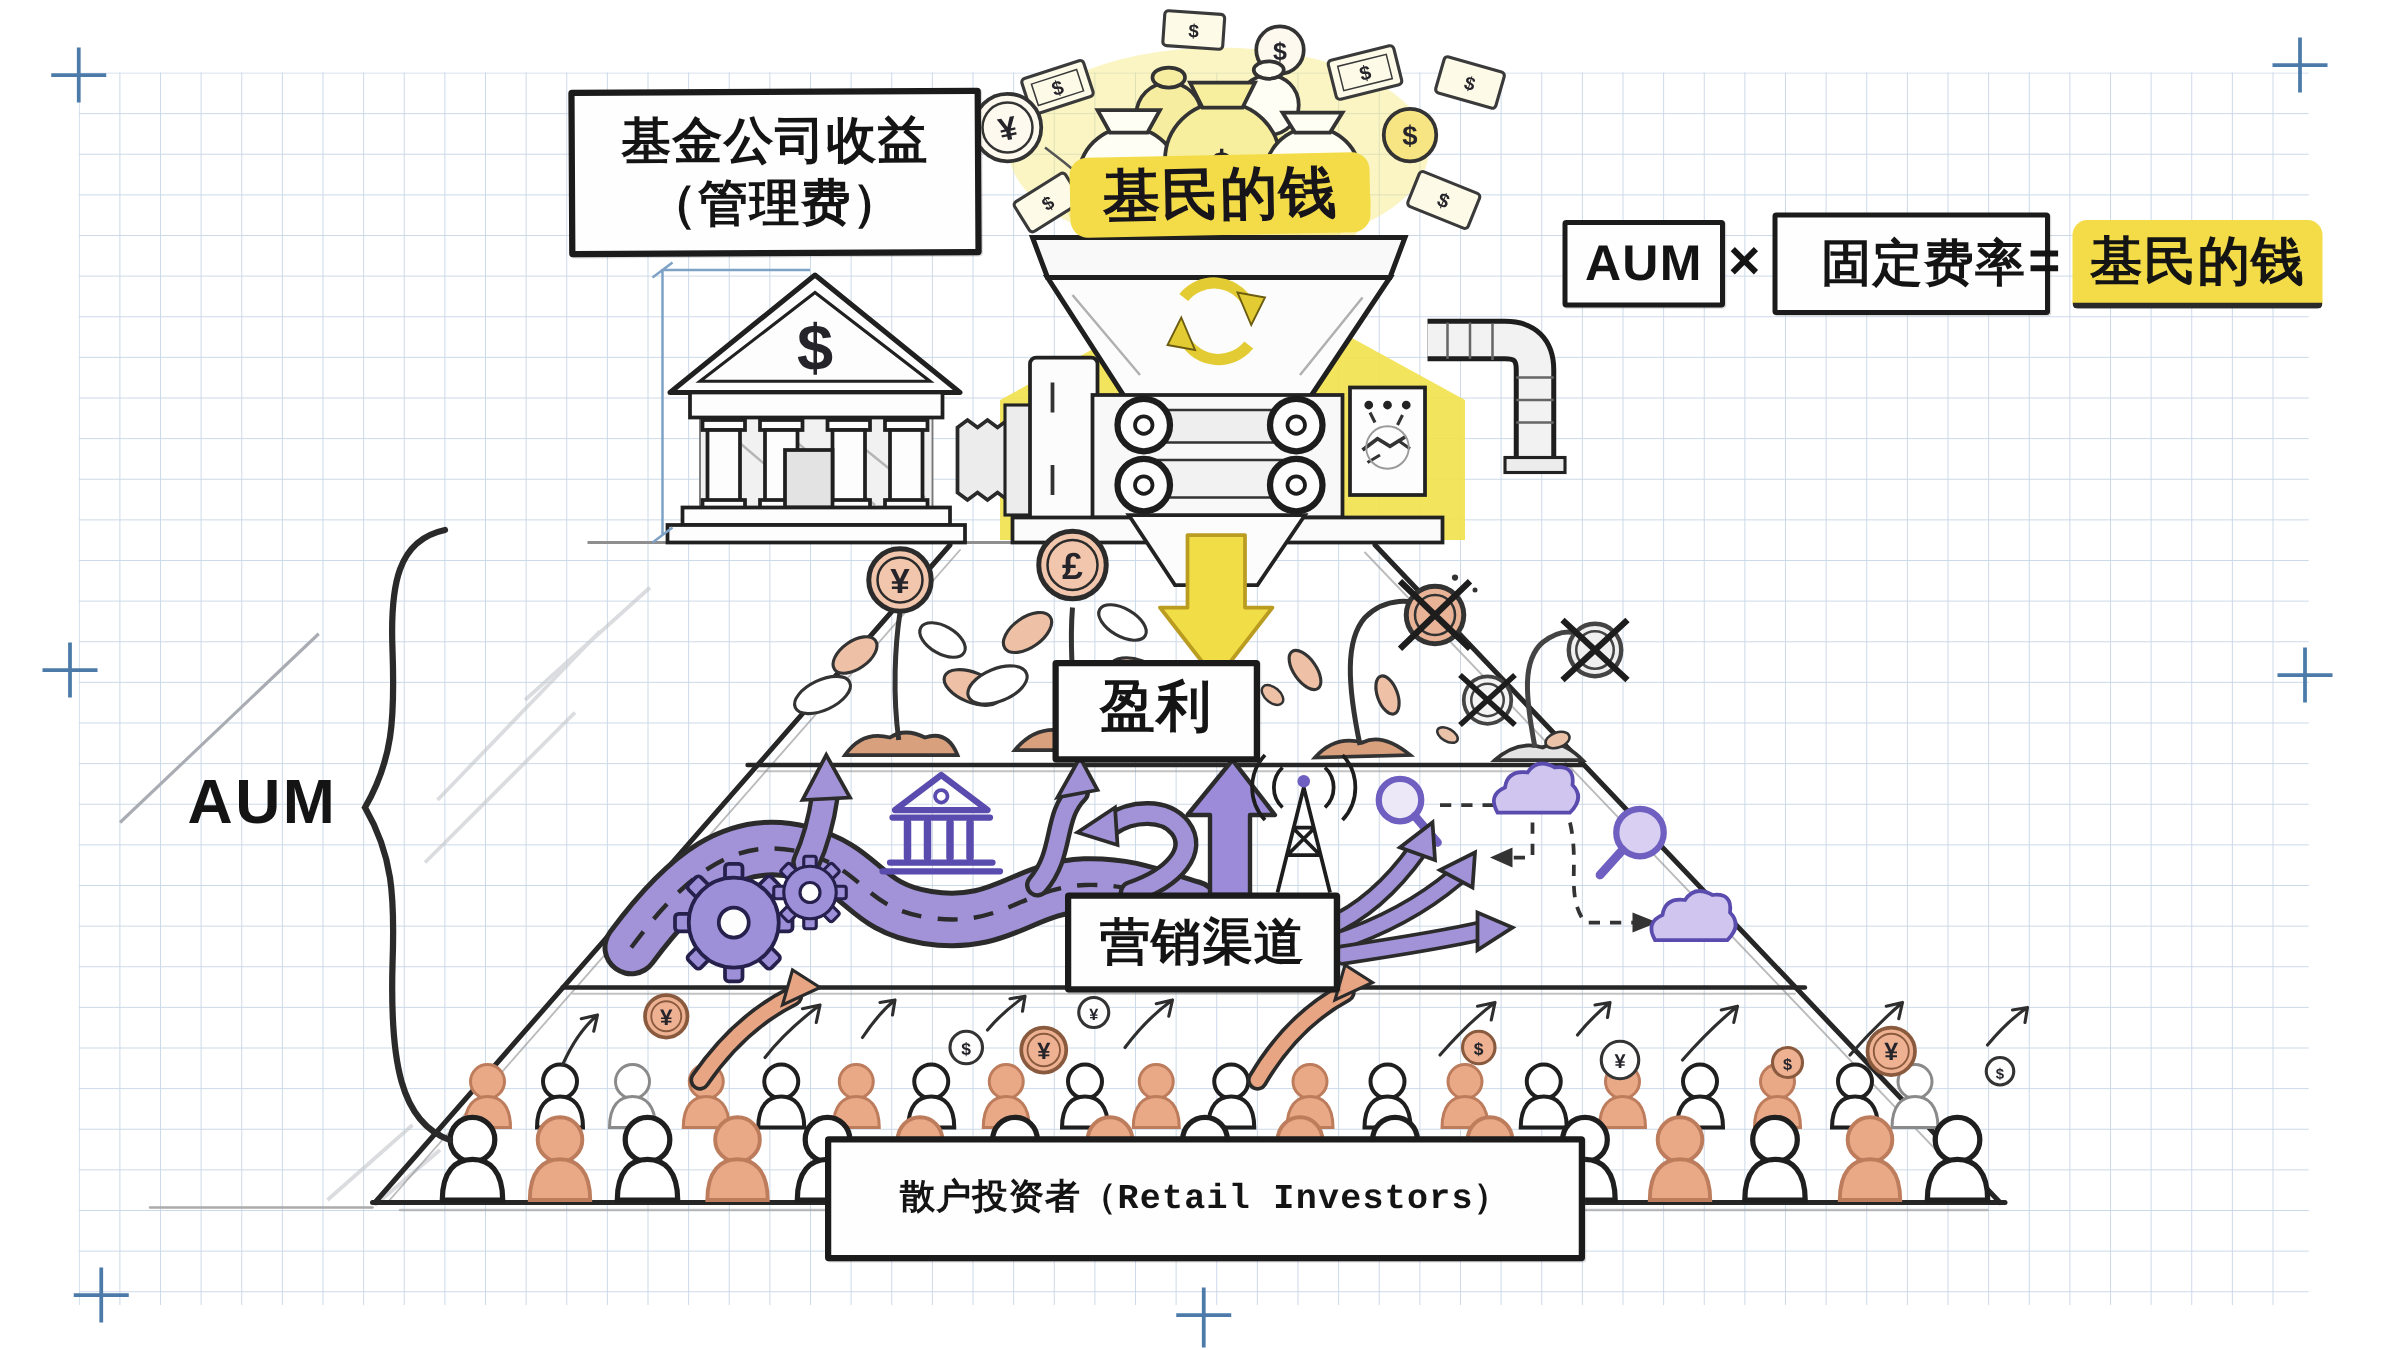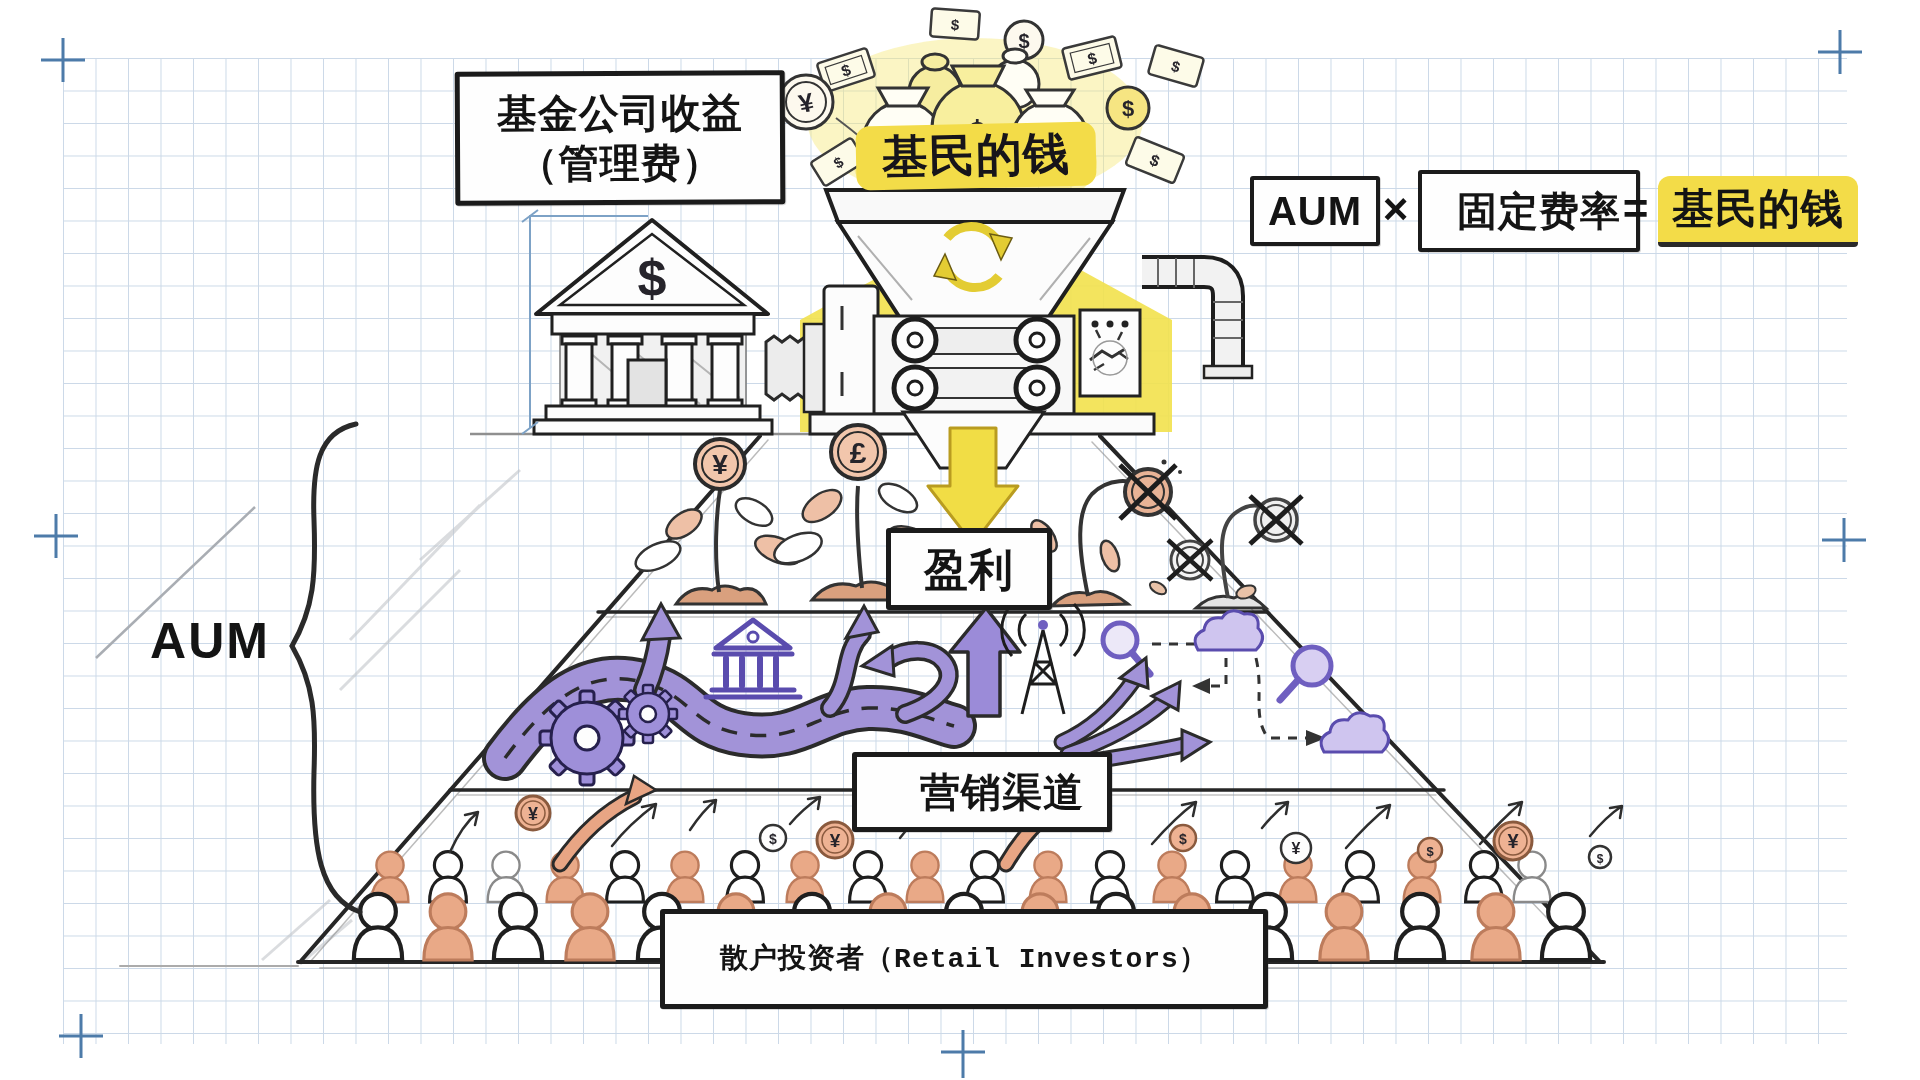--- a/index.html
+++ b/index.html
@@ -24,22 +24,22 @@
   }
   .boxed{background:#fefefe;border:5px solid #1b1b1b;border-radius:3px;box-shadow:1px 1px 0 #44444433;}
   .hl-yellow{background:#f3dc48;border-radius:14px;}
   .fund-box{left:455px;top:71px;width:320px;height:124px;font-size:40px;transform:rotate(-.3deg);}
   .investors-money{left:856px;top:124px;width:240px;height:64px;font-size:46px;transform:rotate(-1.2deg);color:#17151a;}
   .f-aum{left:1250px;top:176px;width:122px;height:62px;font-size:40px;border-width:4px;}
   .f-times{left:1374px;top:180px;width:44px;height:56px;font-size:44px;}
   .f-rate{left:1418px;top:170px;width:194px;height:74px;font-size:40px;border-width:4px;padding-left:20px;}
   .f-equals{left:1614px;top:180px;width:44px;height:56px;font-size:44px;}
   .f-result{left:1658px;top:176px;width:200px;height:66px;font-size:42px;border-bottom:5px solid #2a2a2a;border-radius:12px 12px 4px 4px;}
-  .profit-box{left:886px;top:528px;width:156px;height:72px;font-size:44px;}
-  .marketing-box{left:852px;top:752px;width:210px;height:70px;font-size:40px;padding-left:40px;}
+  .profit-box{left:842px;top:528px;width:156px;height:72px;font-size:44px;font-family:Liberation Mono, monospace;}
+  .marketing-box{left:852px;top:714px;width:210px;height:70px;font-size:40px;}
   .retail-box{left:660px;top:909px;width:598px;height:90px;font-size:28px;font-family:Liberation Mono, monospace;}
   .aum-side{left:140px;top:610px;width:140px;height:62px;font-size:50px;letter-spacing:2px;}
 </style>
 </head>
 <body>
 
 <div class="grid-paper"></div>
 
 <svg class="stage" width="1920" height="1080" viewBox="0 0 1920 1080">
 

